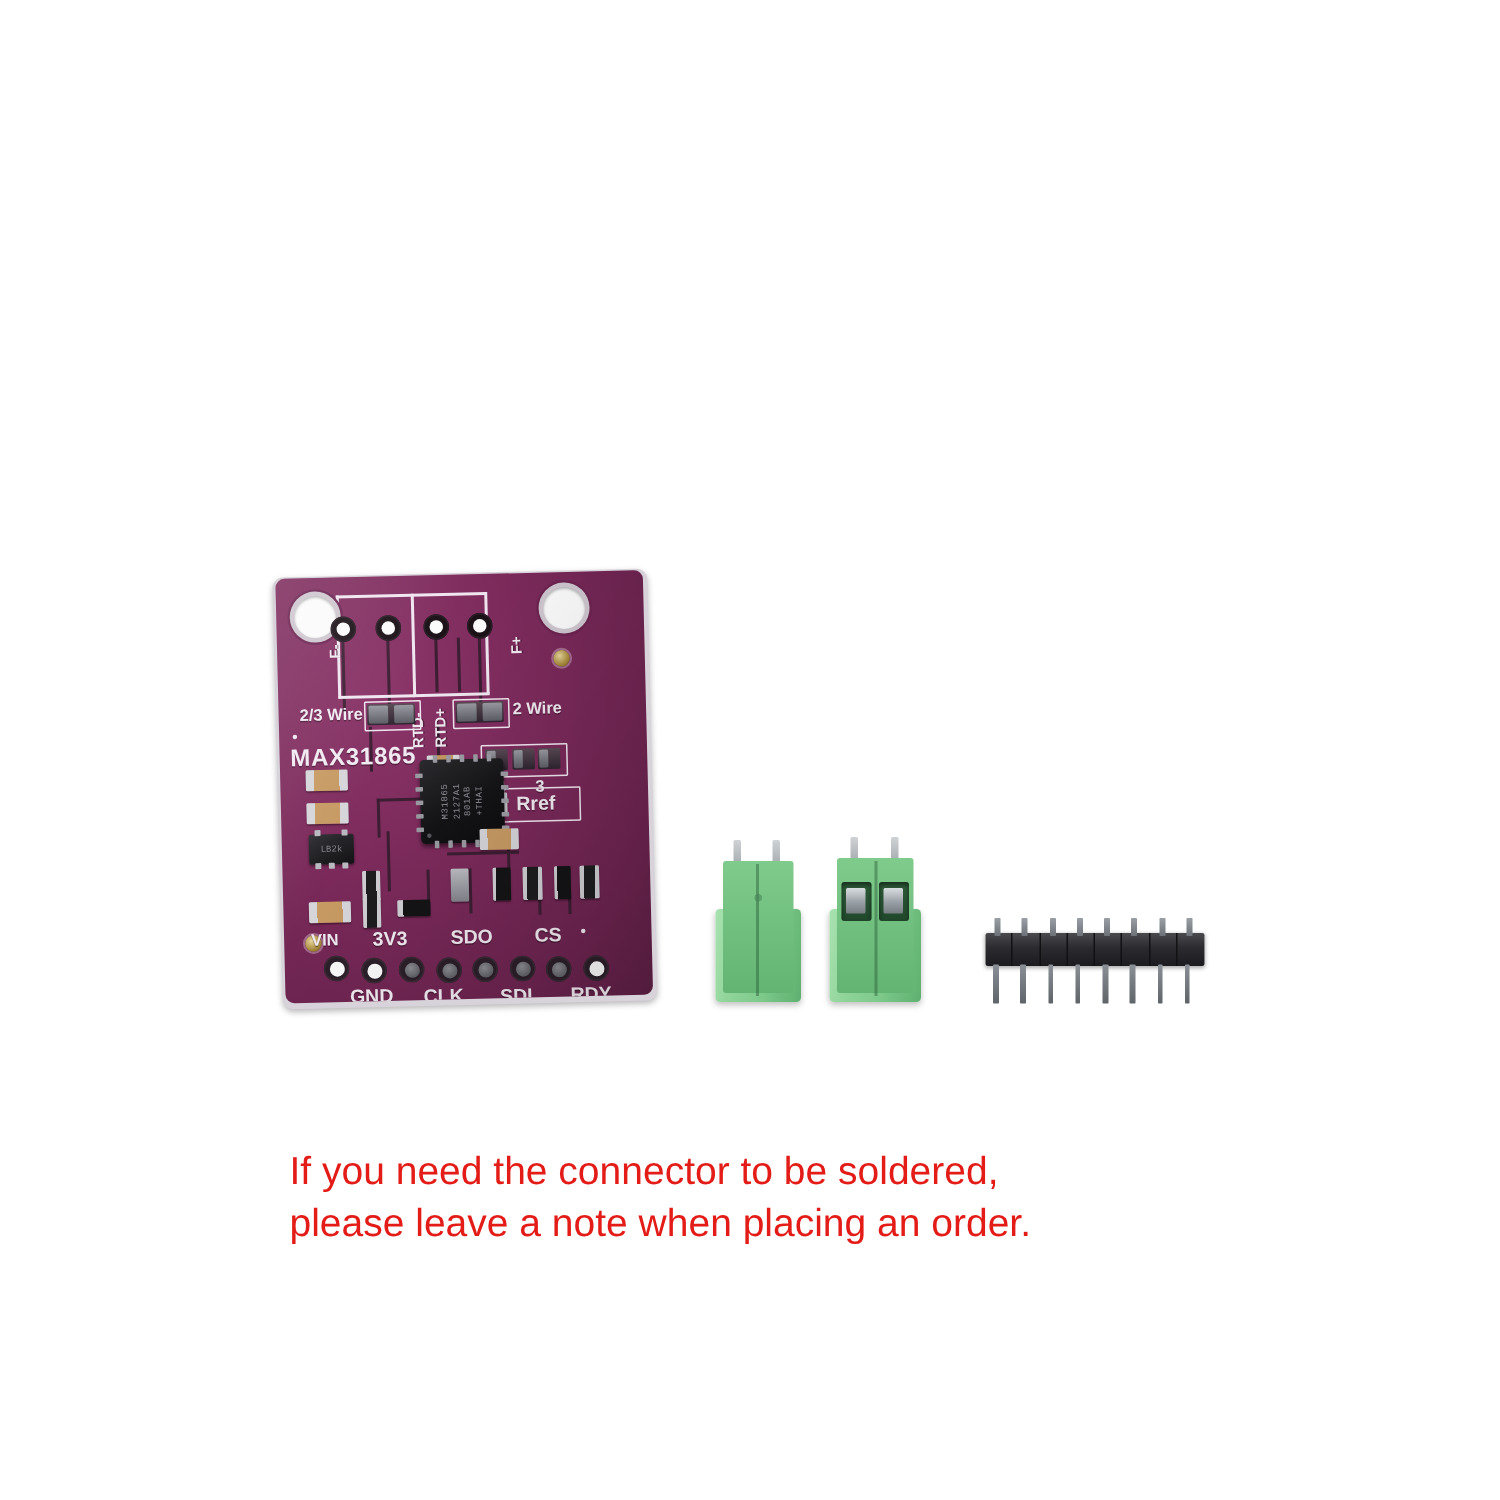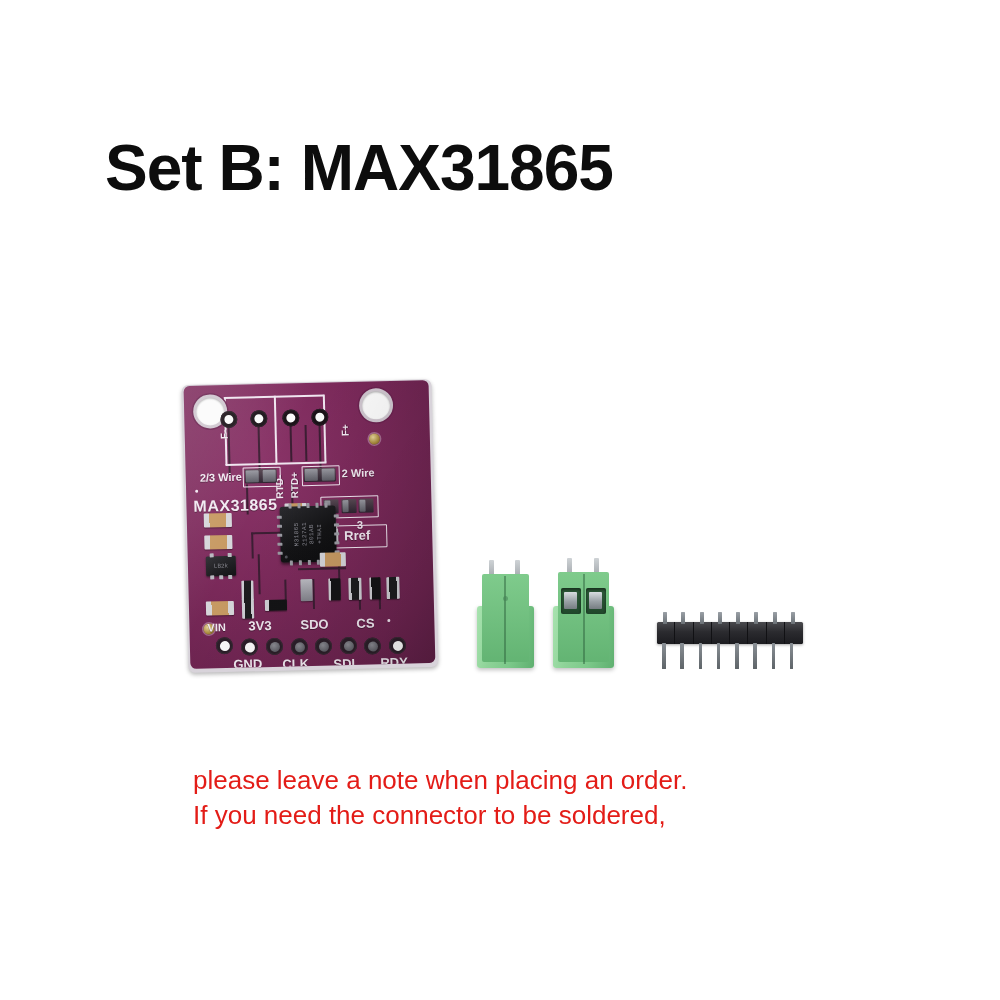--- a/index.html
+++ b/index.html
@@ -242,21 +242,20 @@
     position:absolute;top:31px;width:3.5px;height:26px;
     background:linear-gradient(180deg,#8a9096,#5e6468);
     border-radius:.5px;
   }
 </style>
 </head>
 <body>
 
 <div id="stage">
 
-  <div class="title">Set B: MAX31865</div>
 
   <div class="pcb-wrap">
     <div class="pcb-edge"></div>
     <div class="pcb">
 
       <div class="trace" style="left:43px;top:42px;width:2px;height:48px;"></div>
       <div class="trace" style="left:73px;top:42px;width:2px;height:48px;"></div>
       <div class="trace" style="left:105px;top:42px;width:2px;height:36px;"></div>
       <div class="trace" style="left:134px;top:42px;width:2px;height:48px;"></div>
       <div class="trace" style="left:120px;top:42px;width:2px;height:36px;"></div>
@@ -478,17 +477,17 @@
     <span class="pbot" style="left:23.25px;"></span>
     <span class="pbot" style="left:41.5px;"></span>
     <span class="pbot" style="left:59.75px;"></span>
     <span class="pbot" style="left:78px;"></span>
     <span class="pbot" style="left:96.25px;"></span>
     <span class="pbot" style="left:114.5px;"></span>
     <span class="pbot" style="left:132.75px;"></span>
   </div>
 
   <div class="note">
+    <div>If you need the connector to be soldered,</div>
     <div>please leave a note when placing an order.</div>
-    <div>If you need the connector to be soldered,</div>
   </div>
 
 </div>
 
 </body></html>

